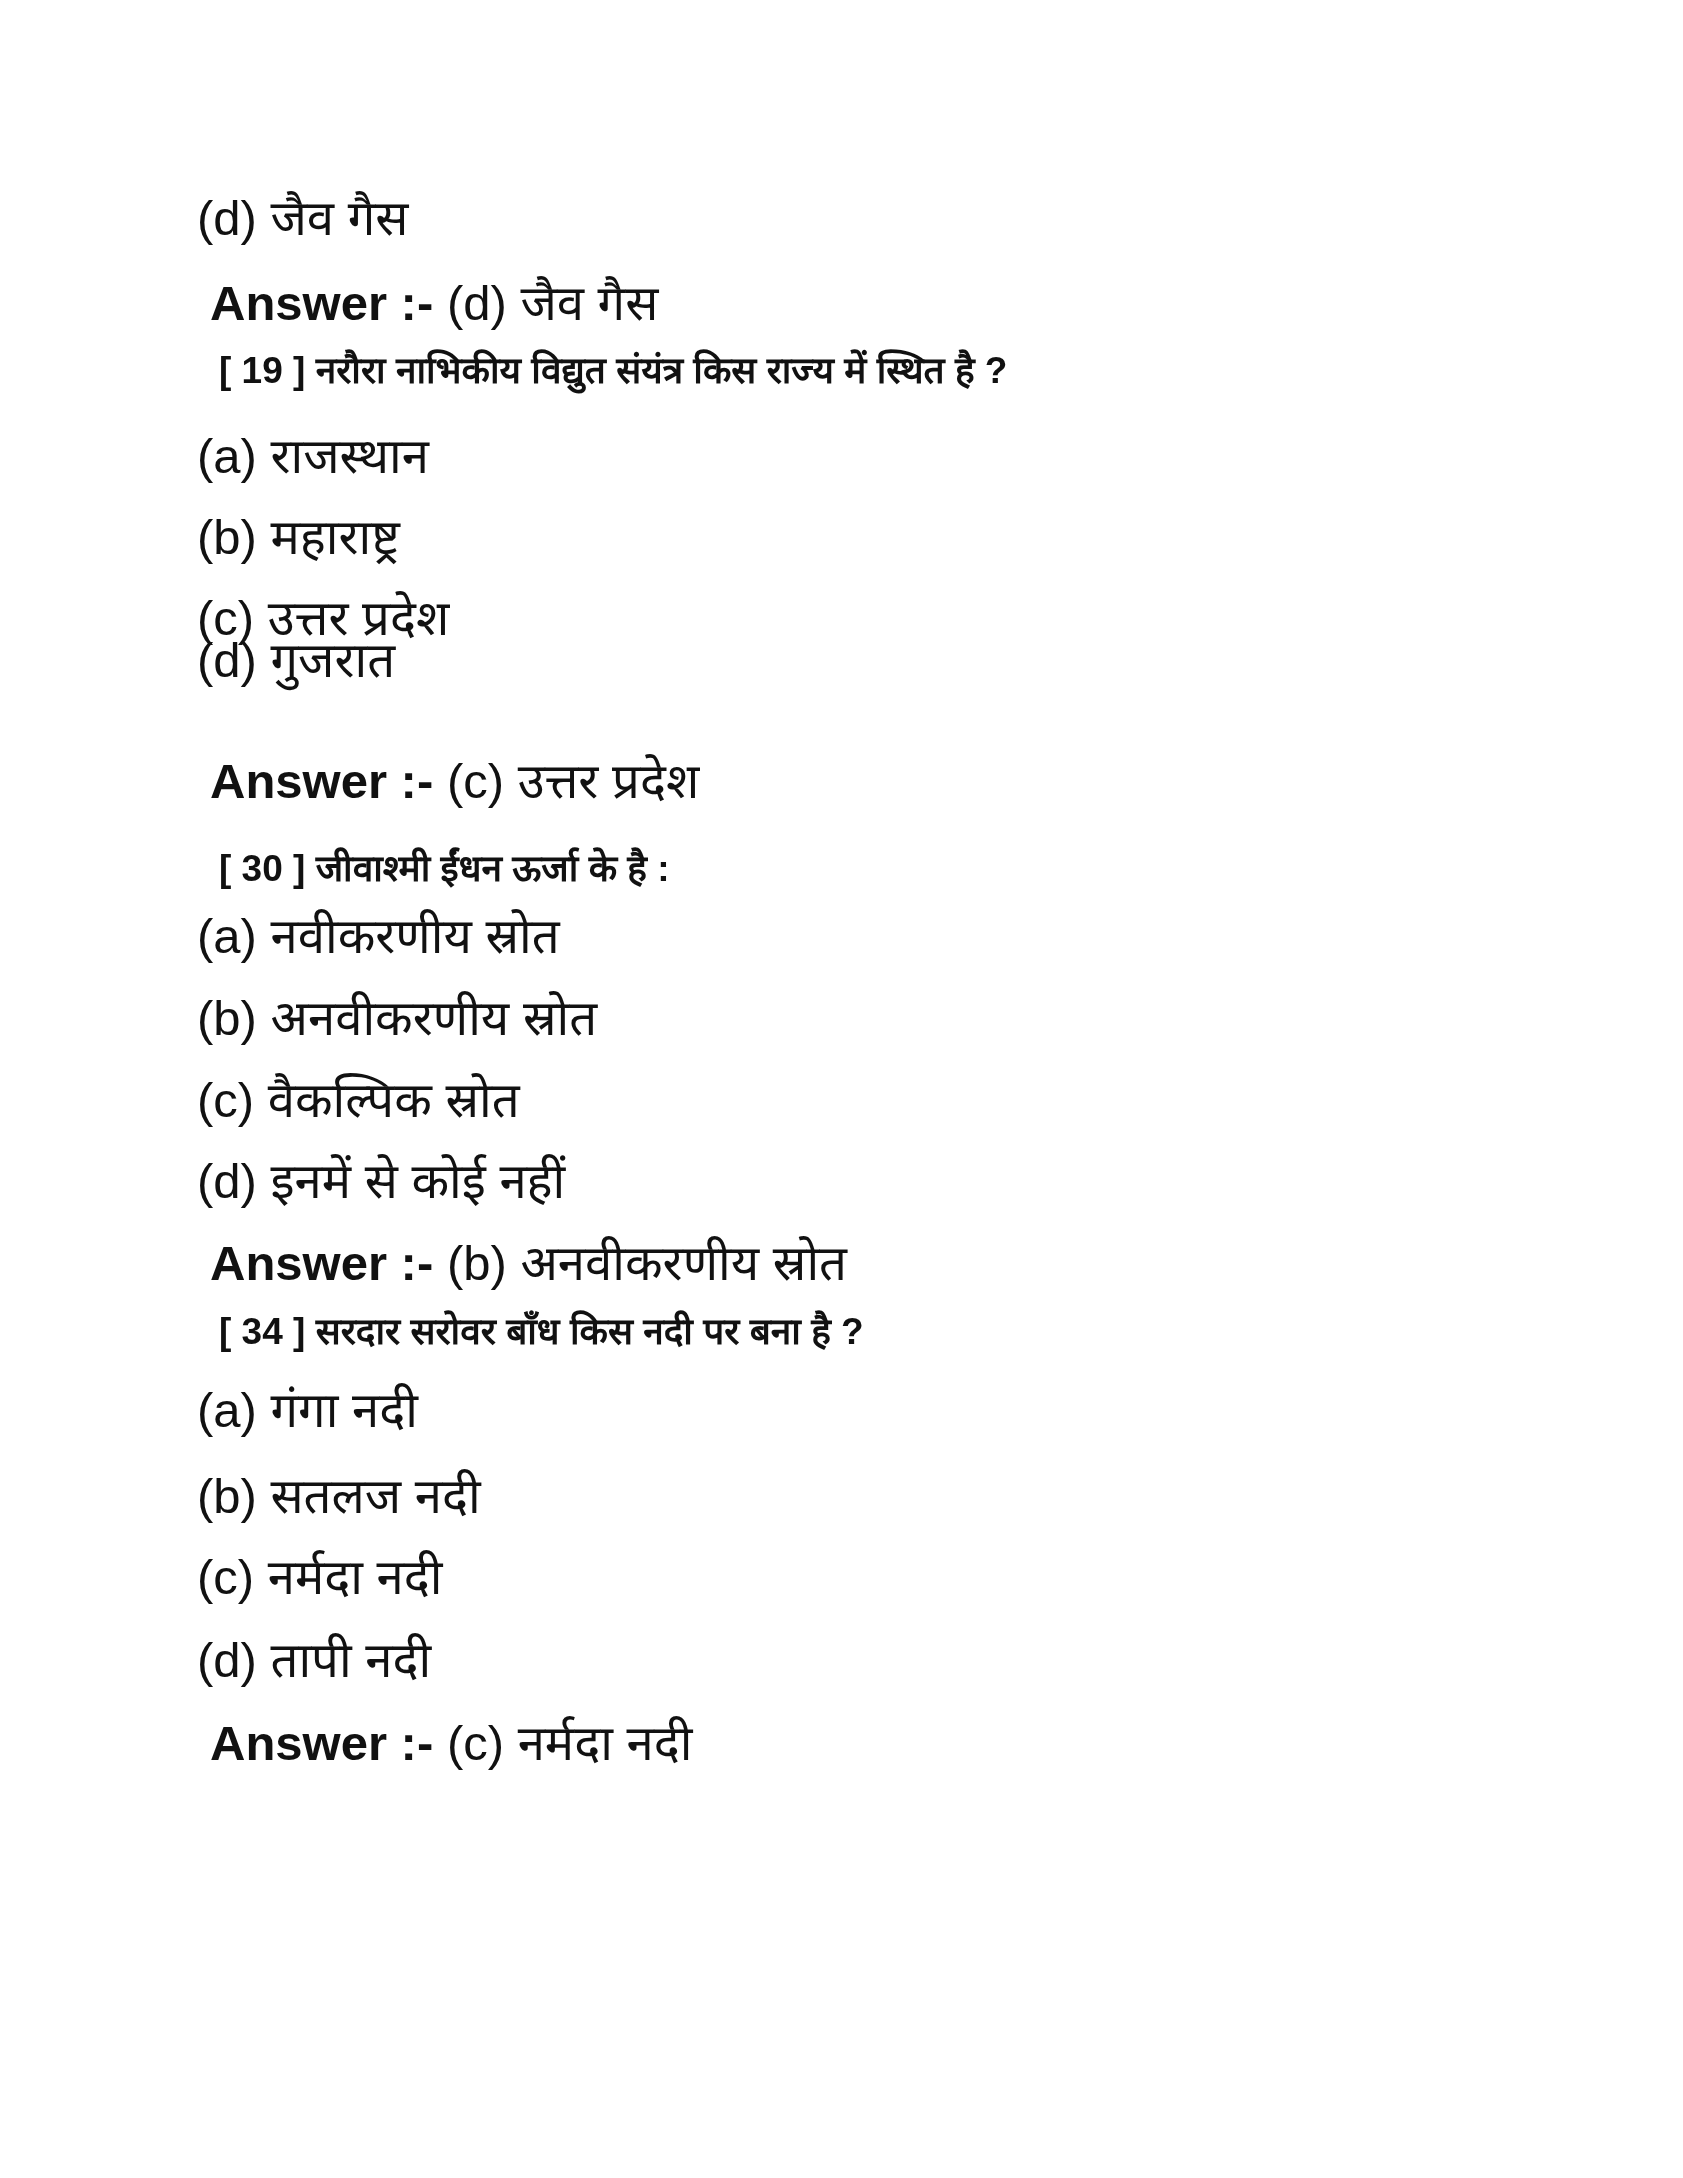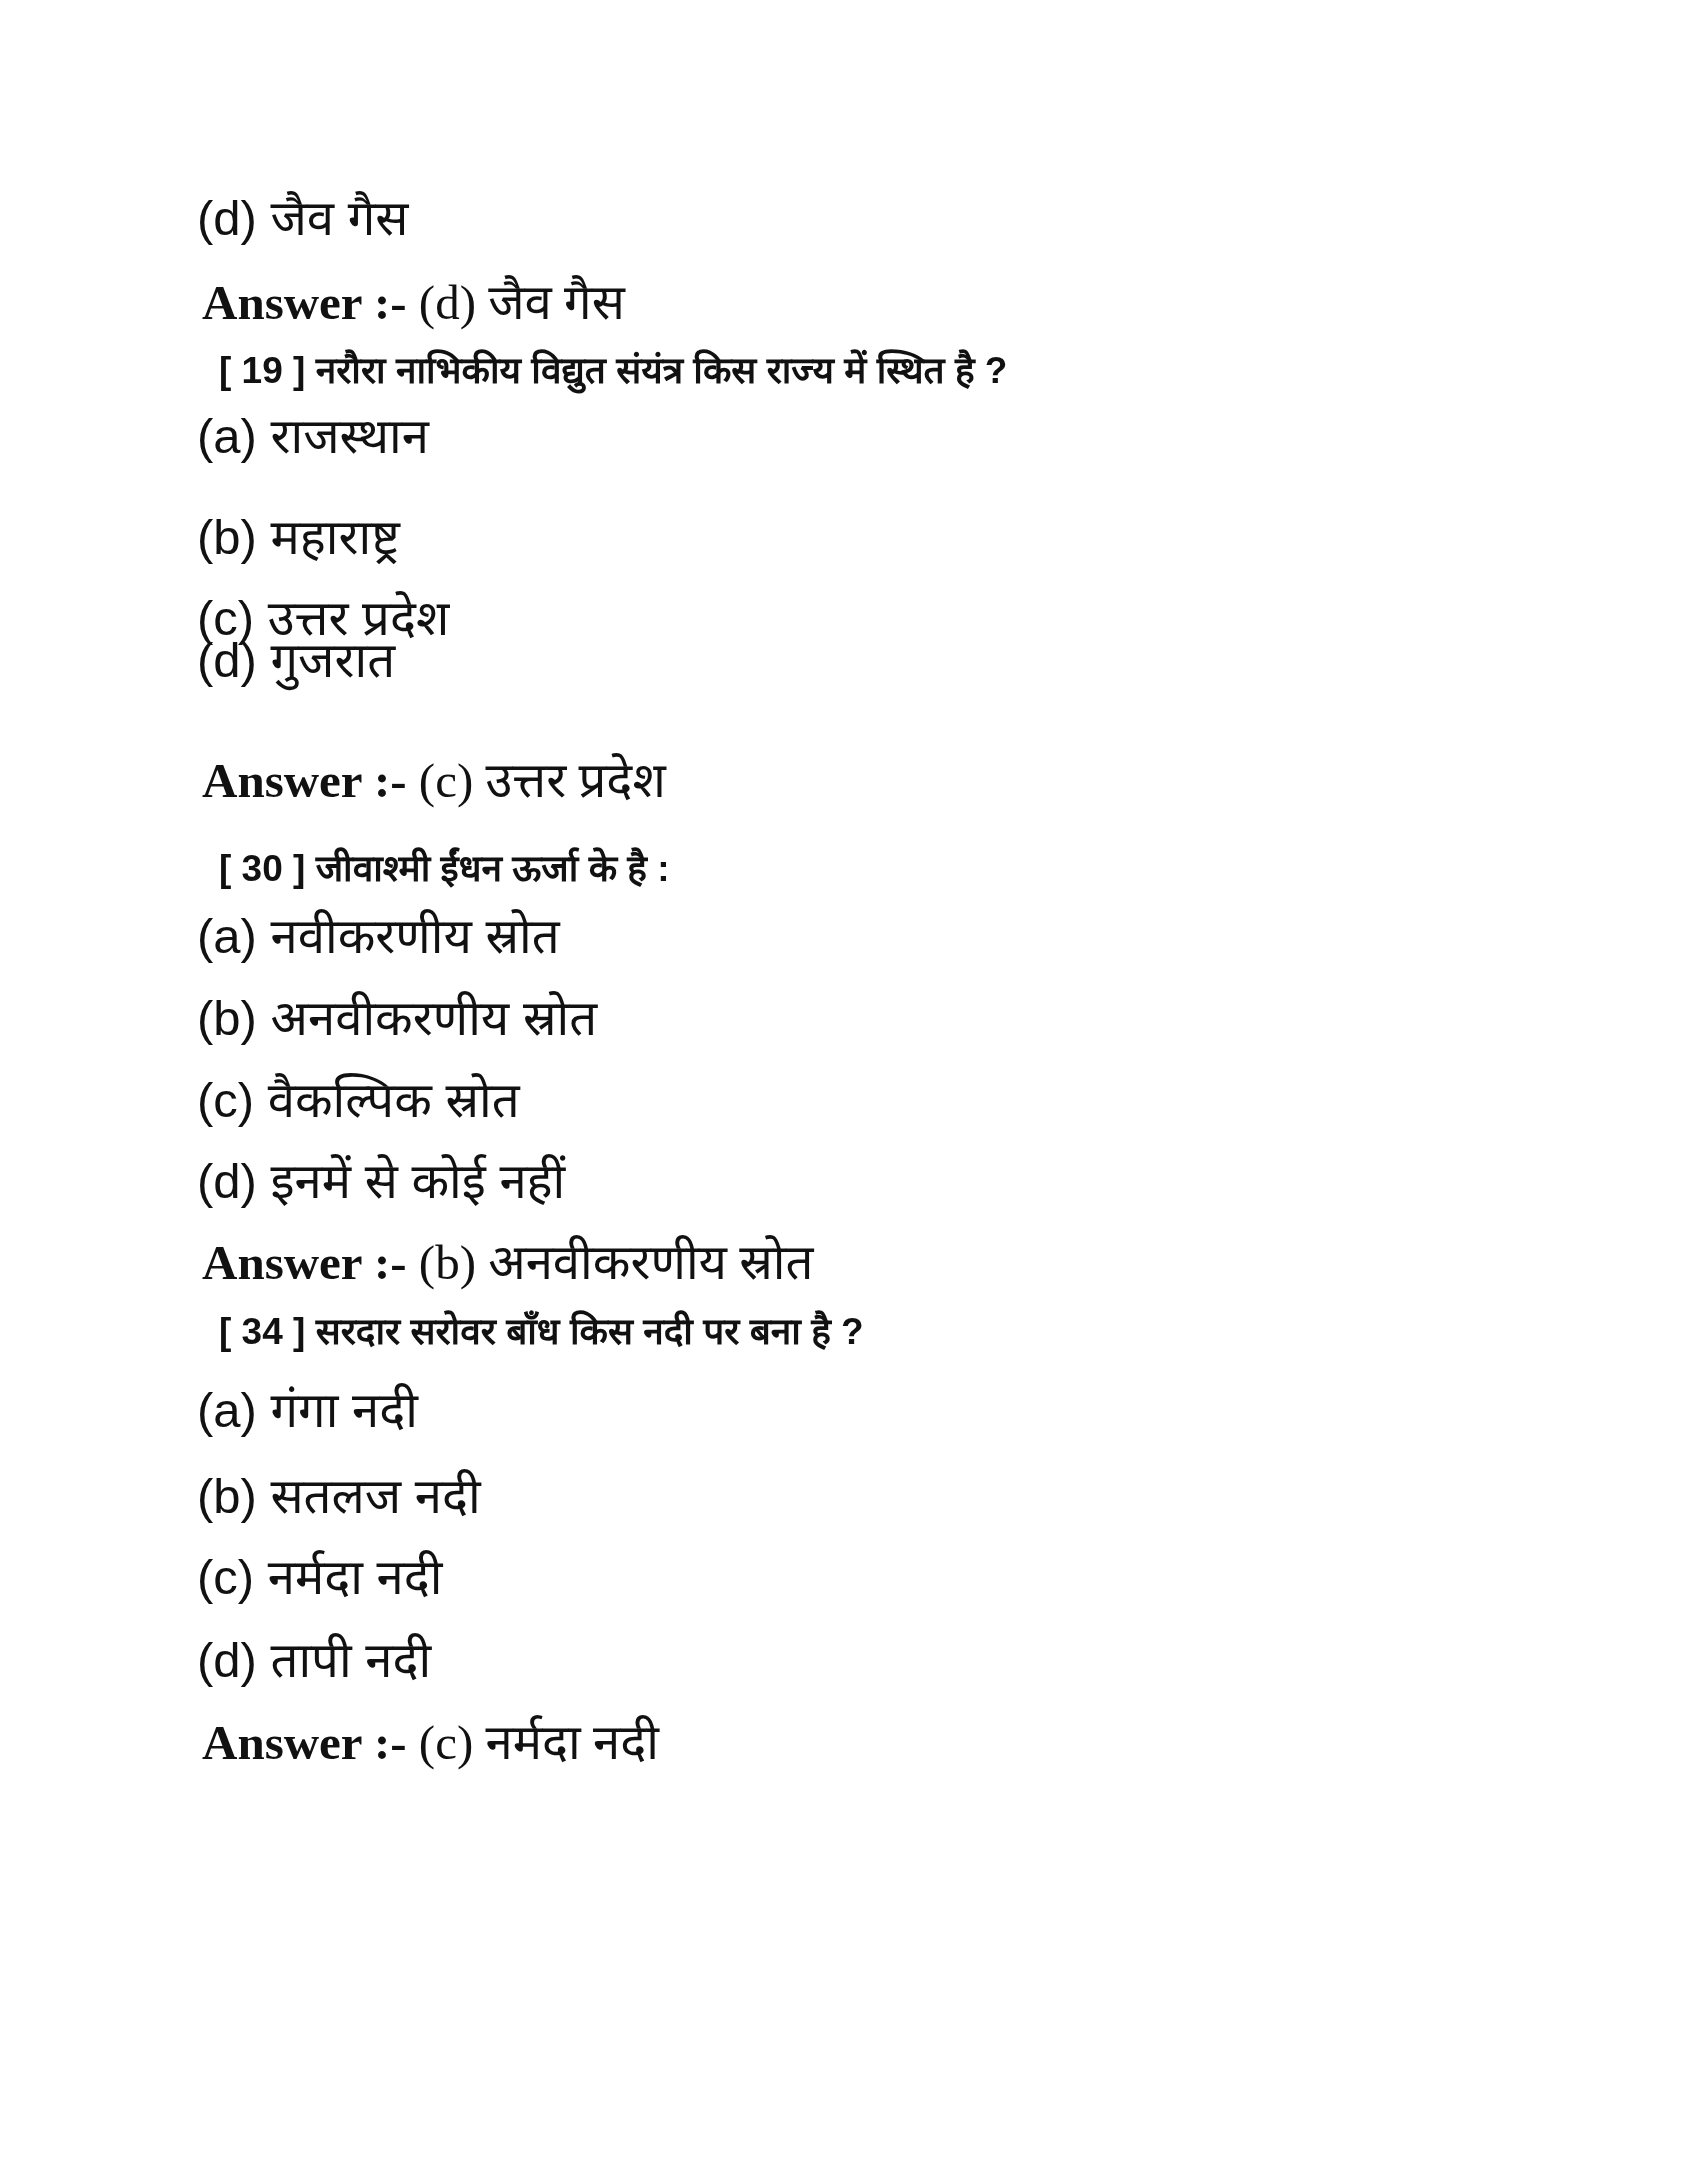--- a/index.html
+++ b/index.html
@@ -1,35 +1,35 @@
 <!DOCTYPE html>
 <html><head>
 <meta charset="utf-8">
 <style>
   html, body { margin: 0; padding: 0; background: #ffffff; }
   body { width: 1683px; height: 2178px; position: relative; overflow: hidden;
          font-family: "Liberation Sans", "DejaVu Sans", sans-serif; color: #111111; }
   .line { position: absolute; left: 197px; white-space: nowrap; font-size: 49px; line-height: 48px; }
   .q { font-weight: bold; font-size: 37px; margin-left: 22px; }
-  .ans { left: 202px; font-family: Liberation Serif, serif; }
+  .ans { left: 210px; }
   .ans-label { font-weight: bold; }
 </style>
 </head>
 <body>
 
 <div>
 
   <div class="line" style="top:194px">(d) जैव गैस</div>
   <div class="line ans" style="top:279px">
     <span class="ans-label">Answer :-</span>
     <span>(d) जैव गैस</span>
   </div>
 
   <div class="line q" style="top:347px">[ 19 ] नरौरा नाभिकीय विद्युत संयंत्र किस राज्य में स्थित है ?</div>
-  <div class="line" style="top:412px">(a) राजस्थान</div>
+  <div class="line" style="top:432px">(a) राजस्थान</div>
   <div class="line" style="top:513px">(b) महाराष्ट्र</div>
   <div class="line" style="top:594px">(c) उत्तर प्रदेश</div>
   <div class="line" style="top:636px">(d) गुजरात</div>
   <div class="line ans" style="top:757px">
     <span class="ans-label">Answer :-</span>
     <span>(c) उत्तर प्रदेश</span>
   </div>
 
   <div class="line q" style="top:845px">[ 30 ] जीवाश्मी ईंधन ऊर्जा के है :</div>
   <div class="line" style="top:912px">(a) नवीकरणीय स्रोत</div>

